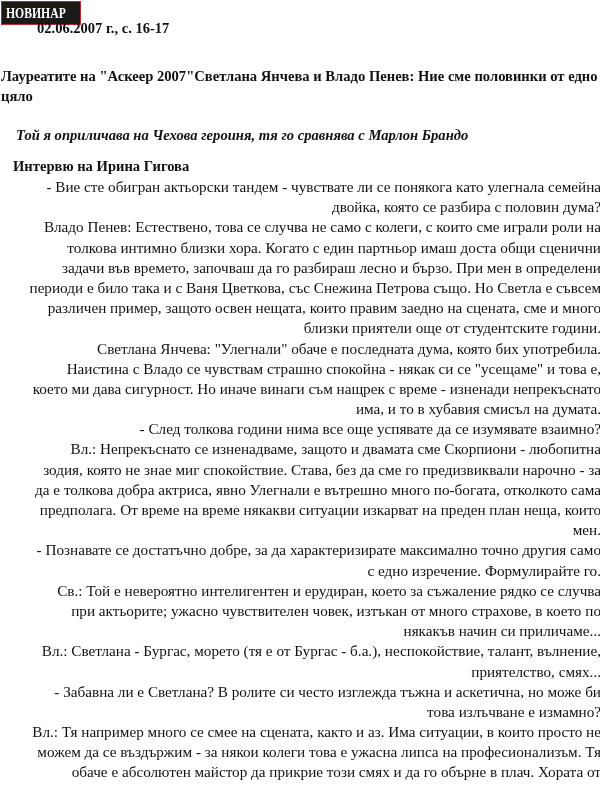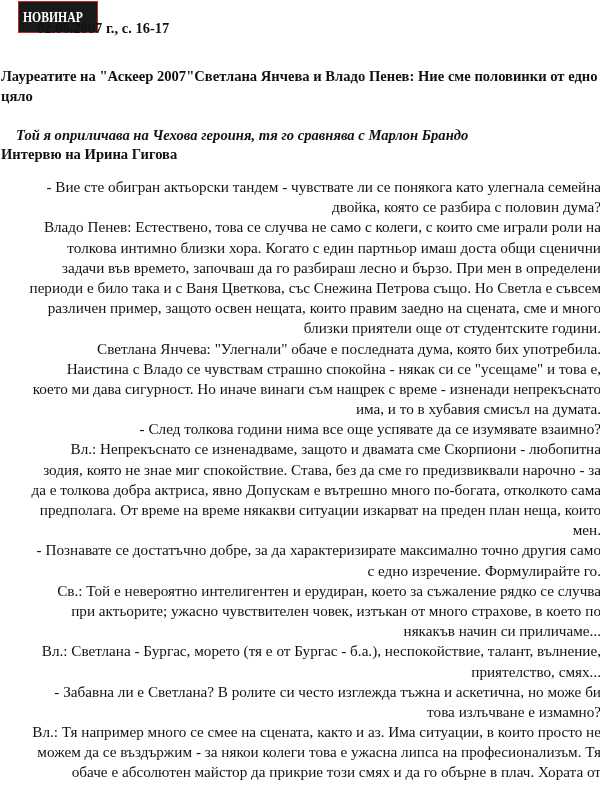--- a/index.html
+++ b/index.html
@@ -10,24 +10,24 @@
     body {
       width: 600px;
       height: 800px;
       overflow: hidden;
       position: relative;
       font-family: "DejaVu Serif", "Liberation Serif", serif;
       color: #111111;
     }
     .logo {
       position: absolute;
-      left: 18px;
+      left: 1px;
       top: 1px;
       width: 80px;
-      height: 32px;
+      height: 24px;
       background: #1a1a1a;
       border: 1px solid #c0282d;
       box-sizing: border-box;
       display: flex;
       align-items: center;
       overflow: hidden;
     }
     .logo-mark {
       width: 14px;
       height: 16px;
@@ -84,21 +84,21 @@
     }
     .byline {
       position: absolute;
       left: 1px;
       top: 144px;
       font-family: "Liberation Serif", serif;
       font-weight: bold;
       font-size: 14.6px;
       line-height: 20px;
       white-space: nowrap;
-      margin: 0;
+      margin: 12px;
     }
     .body-text {
       position: absolute;
       left: 1px;
       top: 177px;
       width: 600px;
       font-family: "Liberation Serif", serif;
       font-size: 15.2px;
       line-height: 20.2px;
       color: #111;
@@ -135,21 +135,21 @@
   <span class="line">периоди е било така и с Ваня Цветкова, със Снежина Петрова също. Но Светла е съвсем</span>
   <span class="line">различен пример, защото освен нещата, които правим заедно на сцената, сме и много</span>
   <span class="line">близки приятели още от студентските години.</span>
   <span class="line">Светлана Янчева: "Улегнали" обаче е последната дума, която бих употребила.</span>
   <span class="line">Наистина с Владо се чувствам страшно спокойна - някак си се "усещаме" и това е,</span>
   <span class="line">което ми дава сигурност. Но иначе винаги съм нащрек с време - изненади непрекъснато</span>
   <span class="line">има, и то в хубавия смисъл на думата.</span>
   <span class="line">- След толкова години нима все още успявате да се изумявате взаимно?</span>
   <span class="line">Вл.: Непрекъснато се изненадваме, защото и двамата сме Скорпиони - любопитна</span>
   <span class="line">зодия, която не знае миг спокойствие. Става, без да сме го предизвиквали нарочно - за</span>
-  <span class="line">да е толкова добра актриса, явно Допускам е вътрешно много по-богата, отколкото сама</span>
+  <span class="line">да е толкова добра актриса, явно Улегнали е вътрешно много по-богата, отколкото сама</span>
   <span class="line">предполага. От време на време някакви ситуации изкарват на преден план неща, които</span>
   <span class="line">мен.</span>
   <span class="line">- Познавате се достатъчно добре, за да характеризирате максимално точно другия само</span>
   <span class="line">с едно изречение. Формулирайте го.</span>
   <span class="line">Св.: Той е невероятно интелигентен и ерудиран, което за съжаление рядко се случва</span>
   <span class="line">при актьорите; ужасно чувствителен човек, изтъкан от много страхове, в което по</span>
   <span class="line">някакъв начин си приличаме...</span>
   <span class="line">Вл.: Светлана - Бургас, морето (тя е от Бургас - б.а.), неспокойствие, талант, вълнение,</span>
   <span class="line">приятелство, смях...</span>
   <span class="line">- Забавна ли е Светлана? В ролите си често изглежда тъжна и аскетична, но може би</span>

